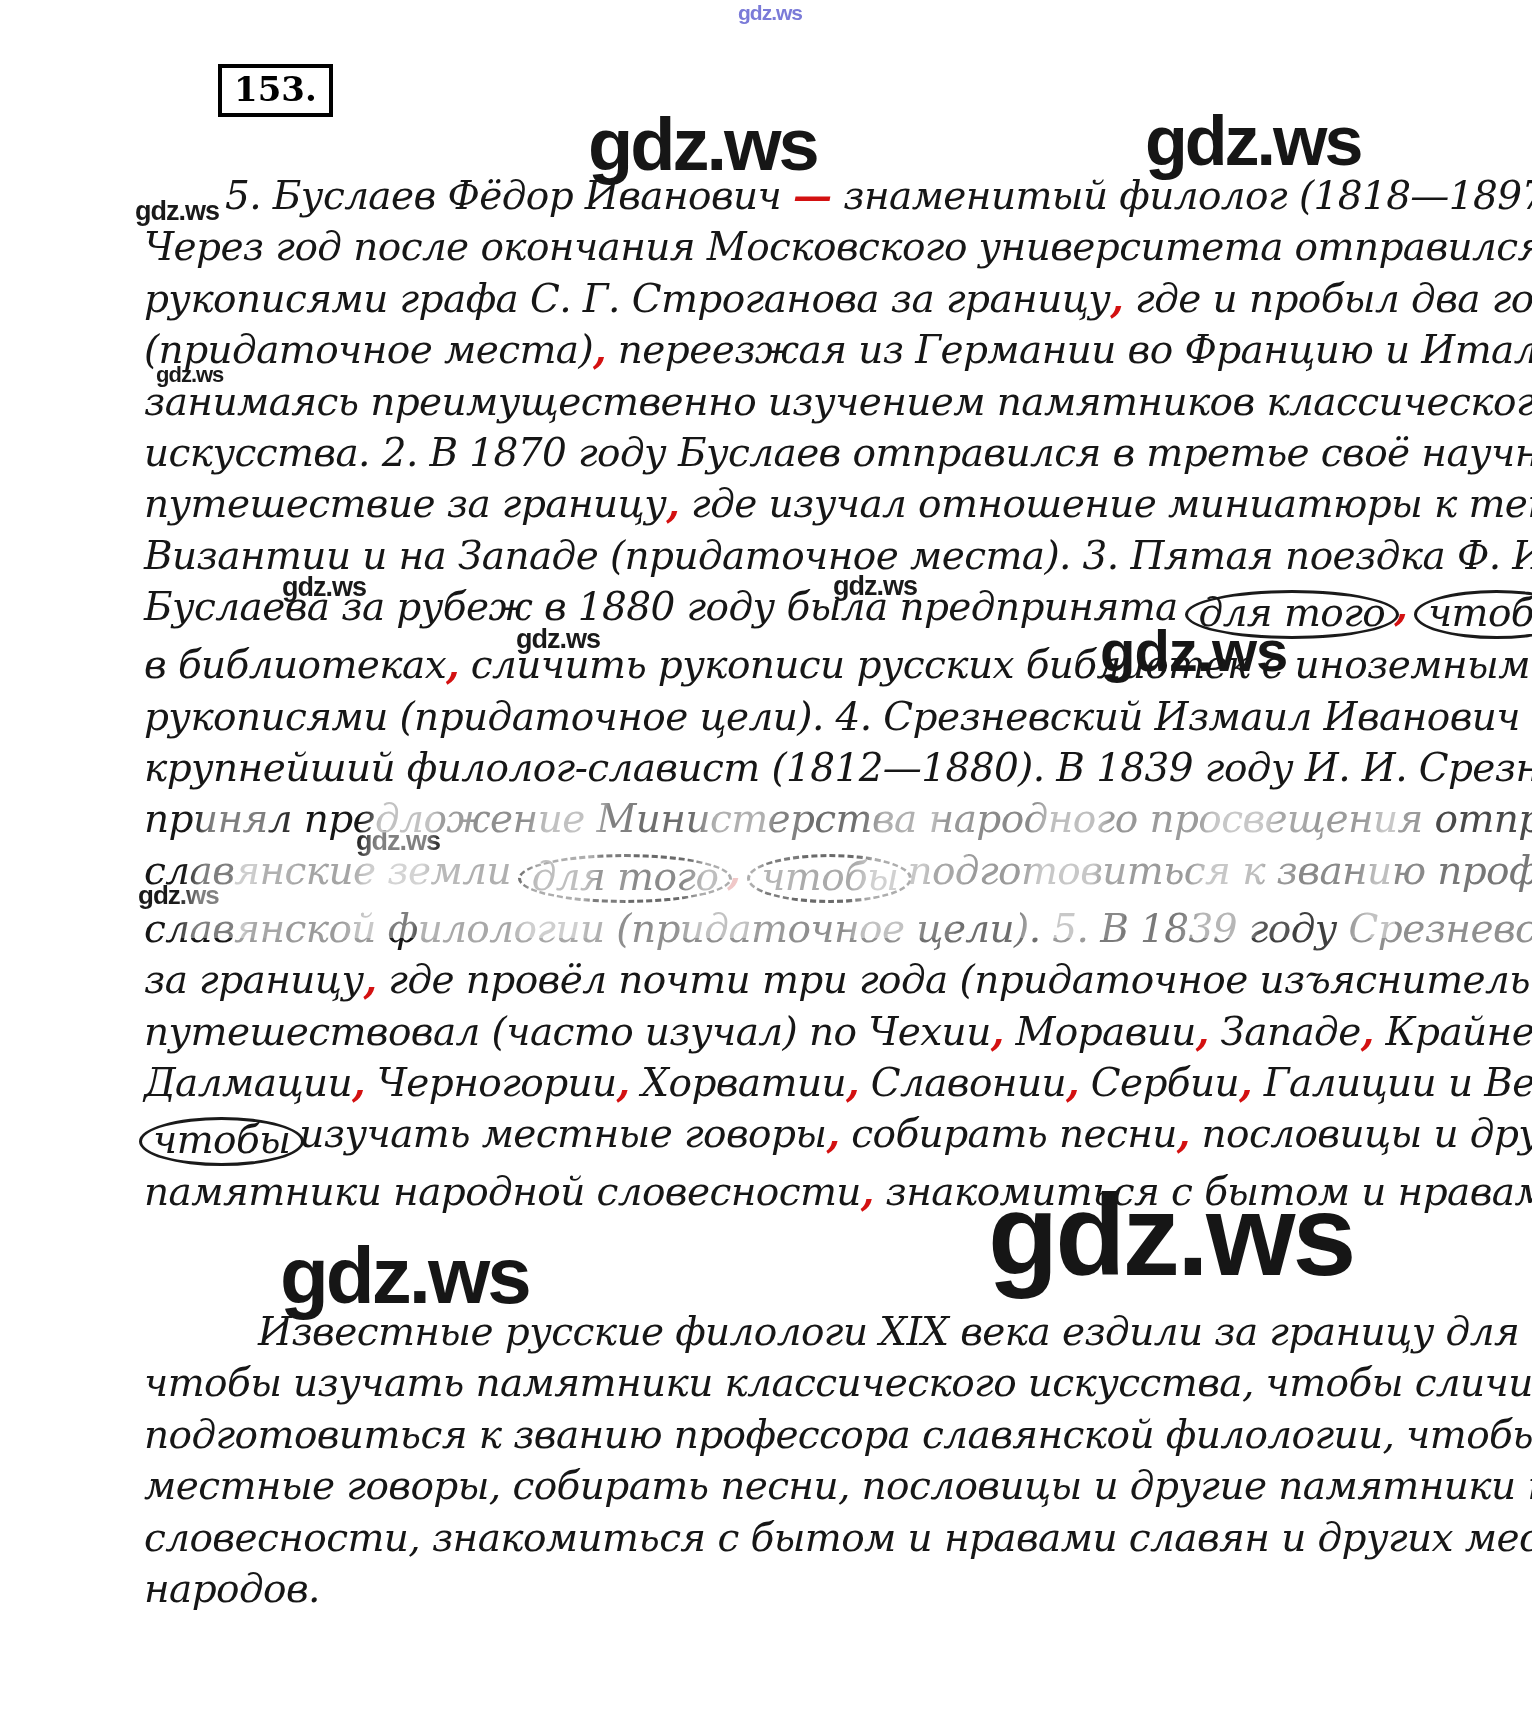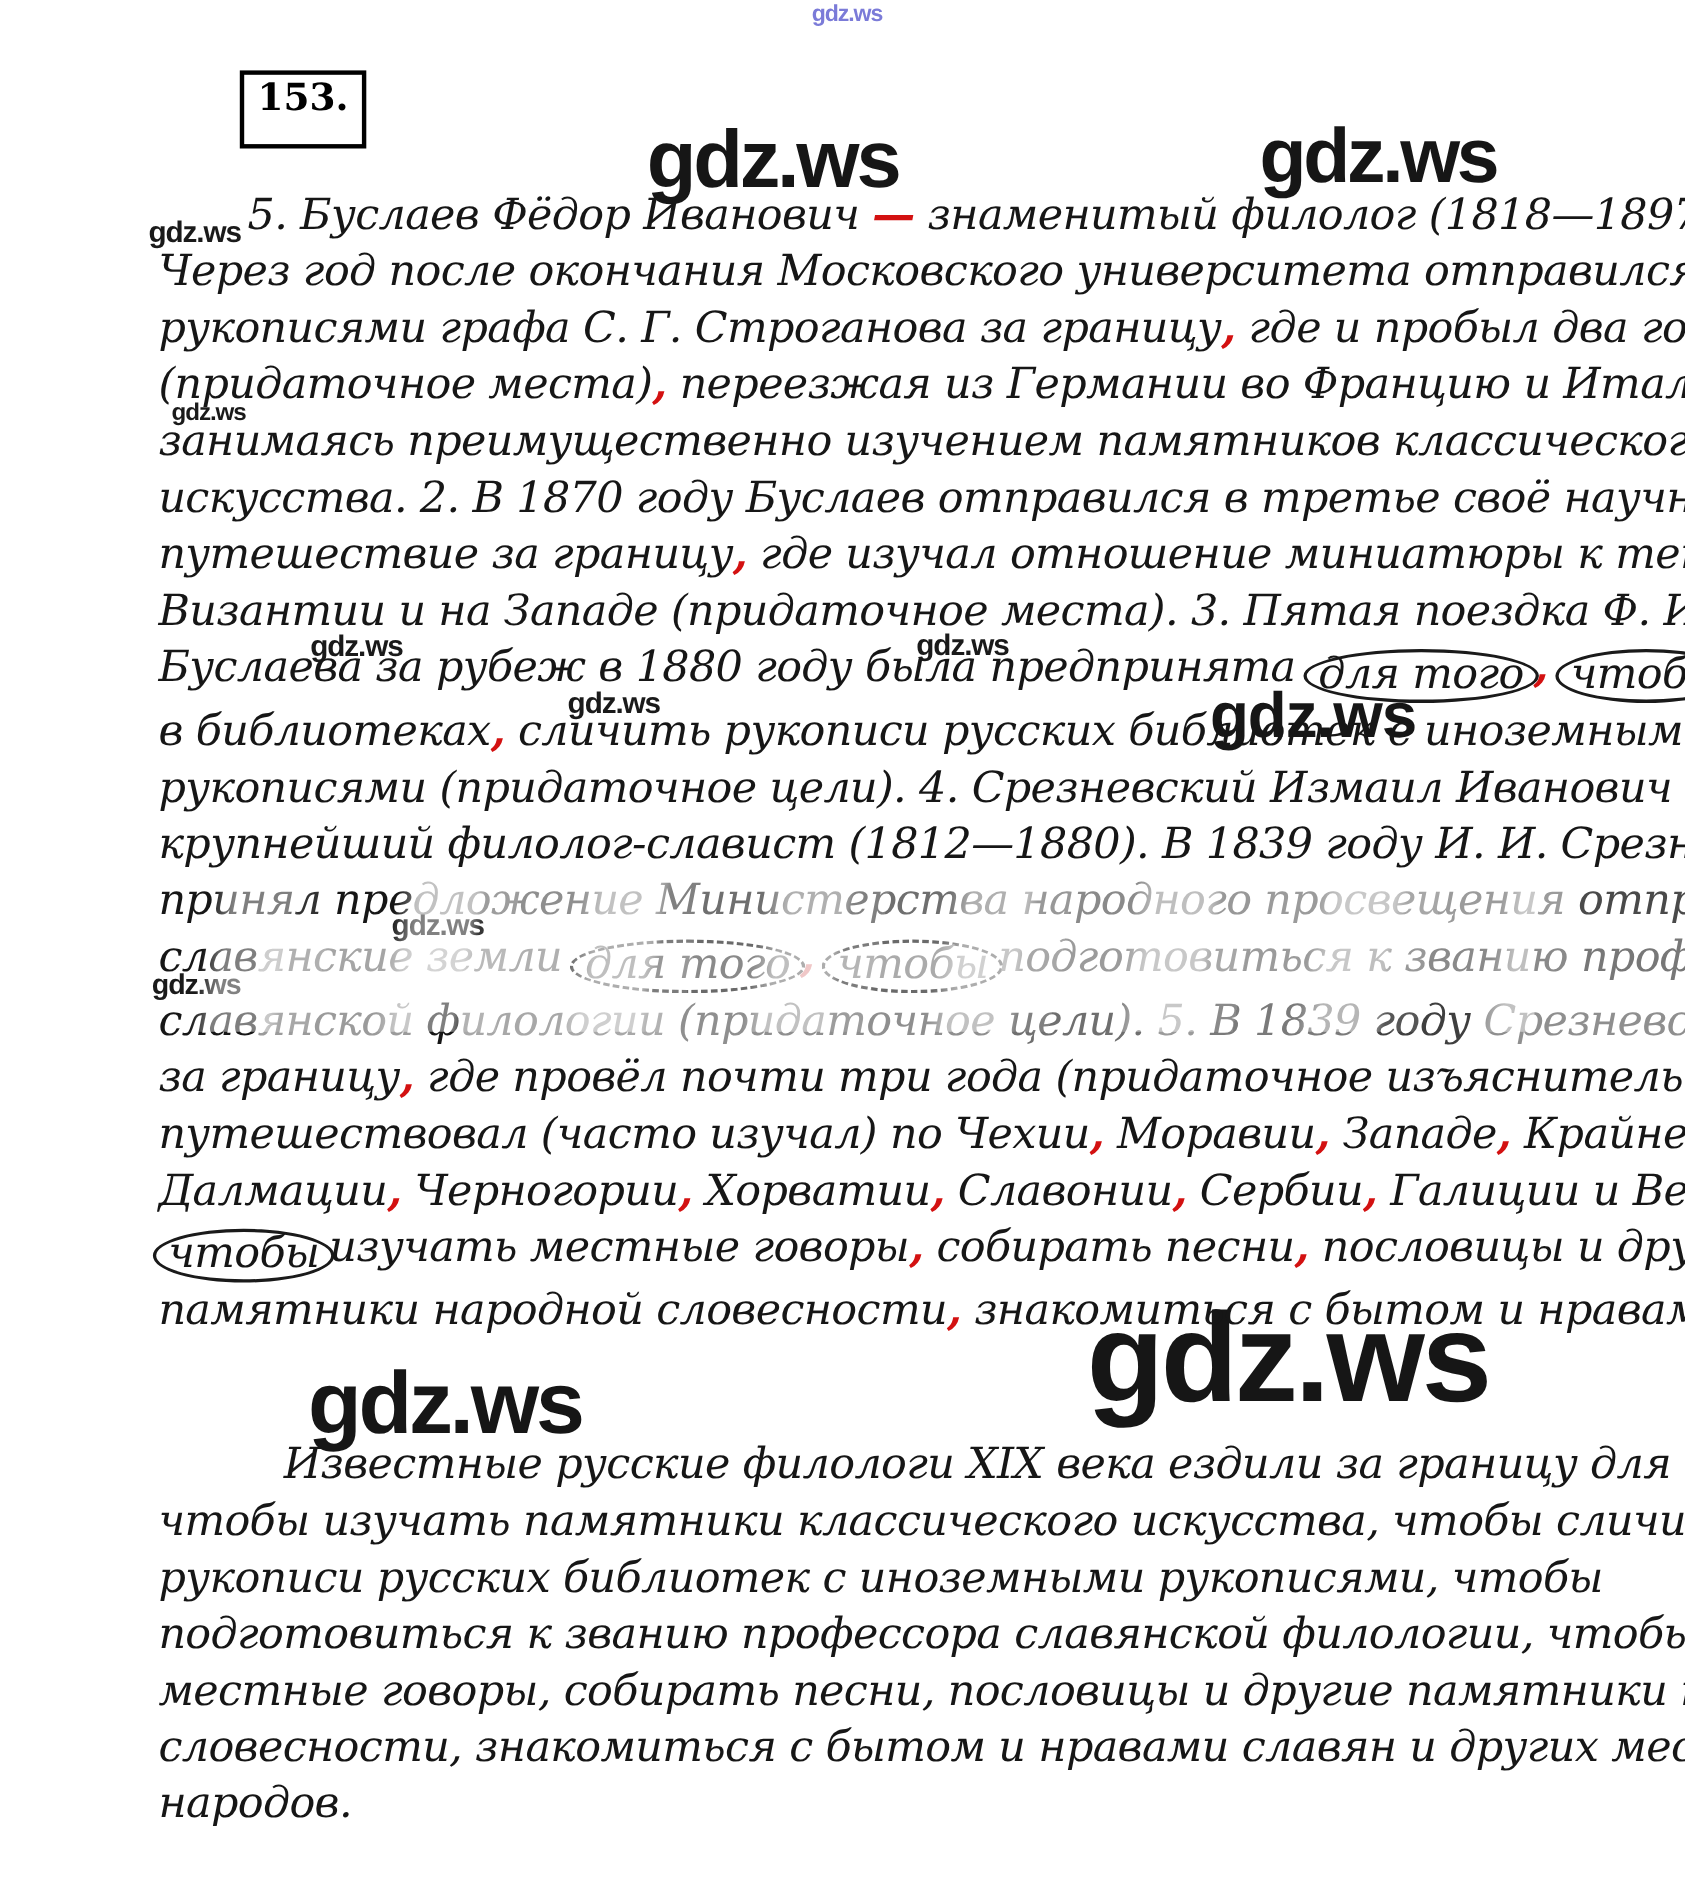--- a/index.html
+++ b/index.html
@@ -1,19 +1,19 @@
 <!DOCTYPE html>
 <html><head>
 <meta charset="utf-8">
 <style>
   html,body{margin:0;padding:0;background:#ffffff;}
   .page{position:relative;width:1532px;height:1716px;background:#ffffff;overflow:hidden;
         font-family:"DejaVu Serif", serif;}
   .exercise-box{position:absolute;left:218px;top:64px;border:4px solid #000;
-        padding:1px 12px 21px 12px;font:700 34px/1.2 "DejaVu Serif", serif;color:#000;background:#fff;}
+        padding:1px 12px 3px 12px;font:700 34px/1.2 "DejaVu Serif", serif;color:#000;background:#fff;}
   .para{position:absolute;left:144px;width:1310px;}
   #para1{top:170px;}
   #para2{top:1306px;}
   .line{white-space:pre;font-style:italic;font-size:39px;line-height:51.4px;
         color:#161616;letter-spacing:-0.6px;}
   .seg{white-space:pre;}
   .red{color:#d31111;font-weight:700;}
   .pink{color:#e39a9a;font-weight:700;}
   .circ{display:inline-block;border:3px solid #1a1a1a;border-radius:50%;
         padding:0 11px 2px 11px;margin:0 -5px;line-height:1.05;vertical-align:-6px;}
@@ -69,21 +69,20 @@
       <div class="line"><span class="seg">слав</span><span class="seg" style="color: rgb(155, 155, 155);">янской</span><span class="seg"> ф</span><span class="seg" style="color: rgb(168, 168, 168);">илологии</span><span class="seg" style="color: rgb(143, 143, 143);"> (придаточное</span><span class="seg" style="color: rgb(111, 111, 111);"> цели).</span><span class="seg" style="color: rgb(155, 155, 155);"> 5.</span><span class="seg" style="color: rgb(122, 122, 122);"> В 1839</span><span class="seg" style="color: rgb(63, 63, 63);"> году</span><span class="seg" style="color: rgb(143, 143, 143);"> Срезневский</span></div>
       <div class="line"><span class="seg">за границу</span><span class="seg red">,</span><span class="seg"> где провёл почти три года (придаточное изъяснительное). Он</span></div>
       <div class="line"><span class="seg">путешествовал (часто изучал) по Чехии</span><span class="seg red">,</span><span class="seg"> Моравии</span><span class="seg red">,</span><span class="seg"> Западе</span><span class="seg red">,</span><span class="seg"> Крайне</span></div>
       <div class="line"><span class="seg">Далмации</span><span class="seg red">,</span><span class="seg"> Черногории</span><span class="seg red">,</span><span class="seg"> Хорватии</span><span class="seg red">,</span><span class="seg"> Славонии</span><span class="seg red">,</span><span class="seg"> Сербии</span><span class="seg red">,</span><span class="seg"> Галиции и Венгрии</span></div>
       <div class="line"><span class="seg circ">чтобы</span><span class="seg">изучать местные говоры</span><span class="seg red">,</span><span class="seg"> собирать песни</span><span class="seg red">,</span><span class="seg"> пословицы и другие</span></div>
       <div class="line"><span class="seg">памятники народной словесности</span><span class="seg red">,</span><span class="seg"> знакомиться с бытом и нравами славян и</span></div>
     </div>
   <div id="para2" class="para">
       <div class="line" style="padding-left: 114px;"><span class="seg">Известные русские филологи XIX века ездили за границу для того,</span></div>
       <div class="line"><span class="seg">чтобы изучать памятники классического искусства, чтобы сличить</span></div>
-      <div class="line"><span class="seg">рукописи русских библиотек с иноземными рукописями, чтобы</span></div>
       <div class="line"><span class="seg">подготовиться к званию профессора славянской филологии, чтобы изучать</span></div>
       <div class="line"><span class="seg">местные говоры, собирать песни, пословицы и другие памятники народной</span></div>
       <div class="line"><span class="seg">словесности, знакомиться с бытом и нравами славян и других местных</span></div>
       <div class="line"><span class="seg">народов.</span></div>
     </div>
 
   <div class="fade-overlay"></div>
 </div>
 
 </body></html>

